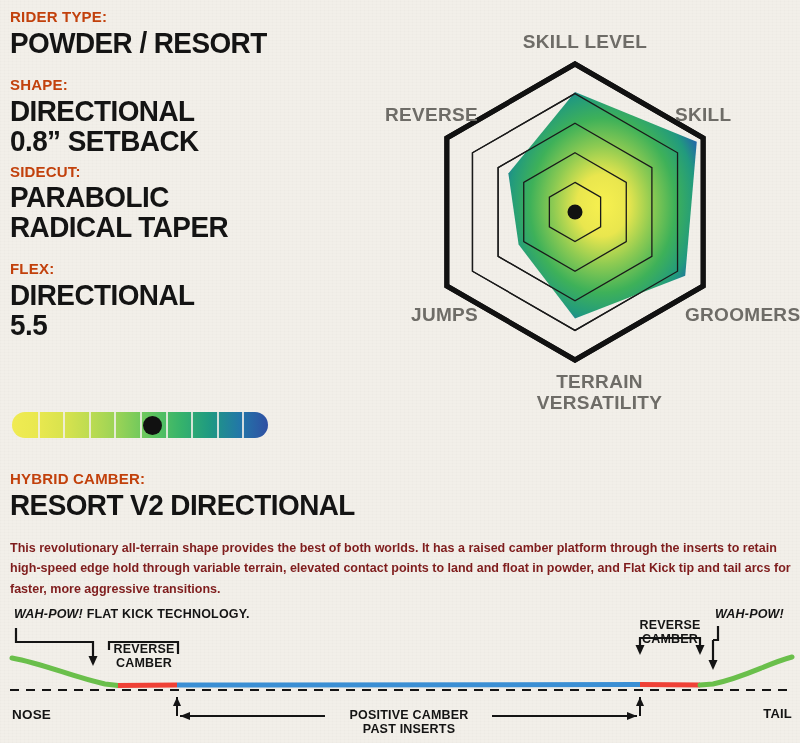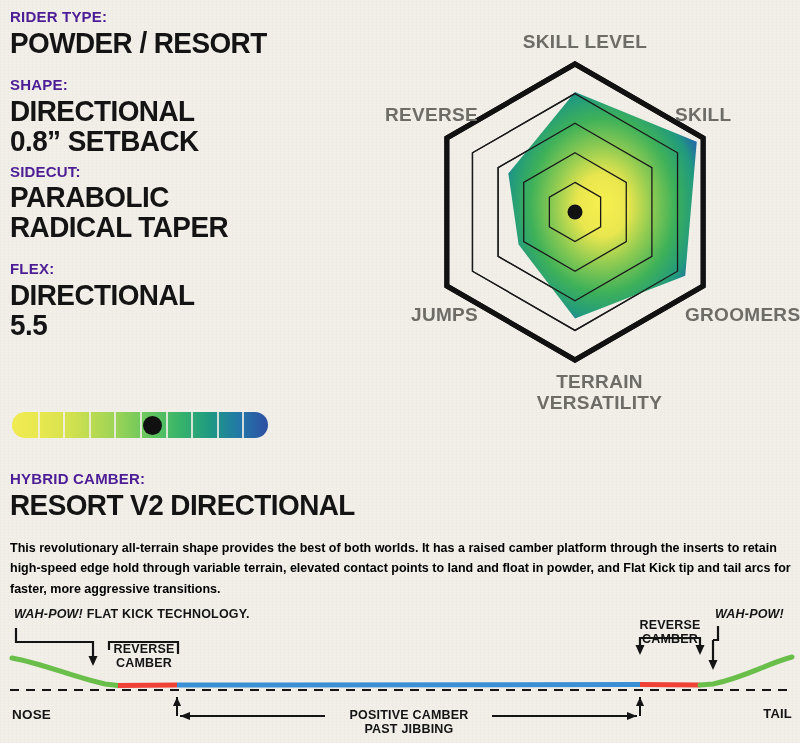--- a/index.html
+++ b/index.html
@@ -16,21 +16,21 @@
     background-image:
       repeating-linear-gradient(0deg, rgba(0,0,0,0.012) 0px, rgba(0,0,0,0.012) 1px, rgba(255,255,255,0) 1px, rgba(255,255,255,0) 3px),
       repeating-linear-gradient(90deg, rgba(0,0,0,0.010) 0px, rgba(0,0,0,0.010) 1px, rgba(255,255,255,0) 1px, rgba(255,255,255,0) 4px);
     opacity:.9;
   }
 
   
   #spec-column{position:absolute;left:10px;top:8px;width:400px;z-index:3;}
   .spec-block{margin-bottom:7px;}
   .spec-label{
-    font-size:15px;font-weight:bold;color:#4c1d95;
+    font-size:15px;font-weight:bold;color:#c2410c;
     letter-spacing:.2px;line-height:1.25;margin-bottom:1px;
     font-stretch:condensed;
   }
   .spec-value{
     font-size:30px;font-weight:bold;color:#141414;
     line-height:1.0;letter-spacing:-0.6px;
     transform:scaleX(.93);transform-origin:left center;
     white-space:pre-line;
   }
 
@@ -53,21 +53,21 @@
   #radar-chart{position:absolute;left:370px;top:10px;width:430px;height:420px;z-index:3;}
   #radar-svg{display:block;}
   .radar-axis-label{
     position:absolute;font-size:19px;font-weight:bold;color:#6e6c67;
     letter-spacing:.3px;line-height:1.1;text-align:center;white-space:pre-line;
   }
 
   
   #description{
     position:absolute;left:10px;top:538px;width:782px;z-index:3;
-    font-size:12.5px;font-weight:bold;color:#000000;line-height:1.62;
+    font-size:12.5px;font-weight:bold;color:#7f1d1d;line-height:1.62;
   }
 
   
   #camber-diagram{position:absolute;left:0;top:598px;width:800px;height:145px;z-index:3;}
   .camber-text{
     position:absolute;font-size:12.5px;font-weight:bold;color:#141414;
     letter-spacing:.2px;line-height:1.15;text-align:center;white-space:pre-line;
   }
   .camber-text.ital{font-style:italic;}
 </style>
@@ -210,18 +210,18 @@
 
   <div class="camber-text" style="left:105px;top:44px;width:78px;">REVERSE
 CAMBER</div>
 
   <div class="camber-text" style="left:630px;top:20px;width:80px;">REVERSE
 CAMBER</div>
 
   <div class="camber-text ital" style="left:715px;top:9px;width:78px;text-align:left;">WAH-POW!</div>
 
   <div class="camber-text" style="left:325px;top:110px;width:168px;">POSITIVE CAMBER
-PAST JIBBING</div>
+PAST INSERTS</div>
 
   <div class="camber-text" style="left:12px;top:109px;width:70px;text-align:left;font-size:13.5px;">NOSE</div>
 
   <div class="camber-text" style="left:722px;top:109px;width:70px;text-align:right;font-size:13px;">TAIL</div>
 </div>
 
 </body></html>

